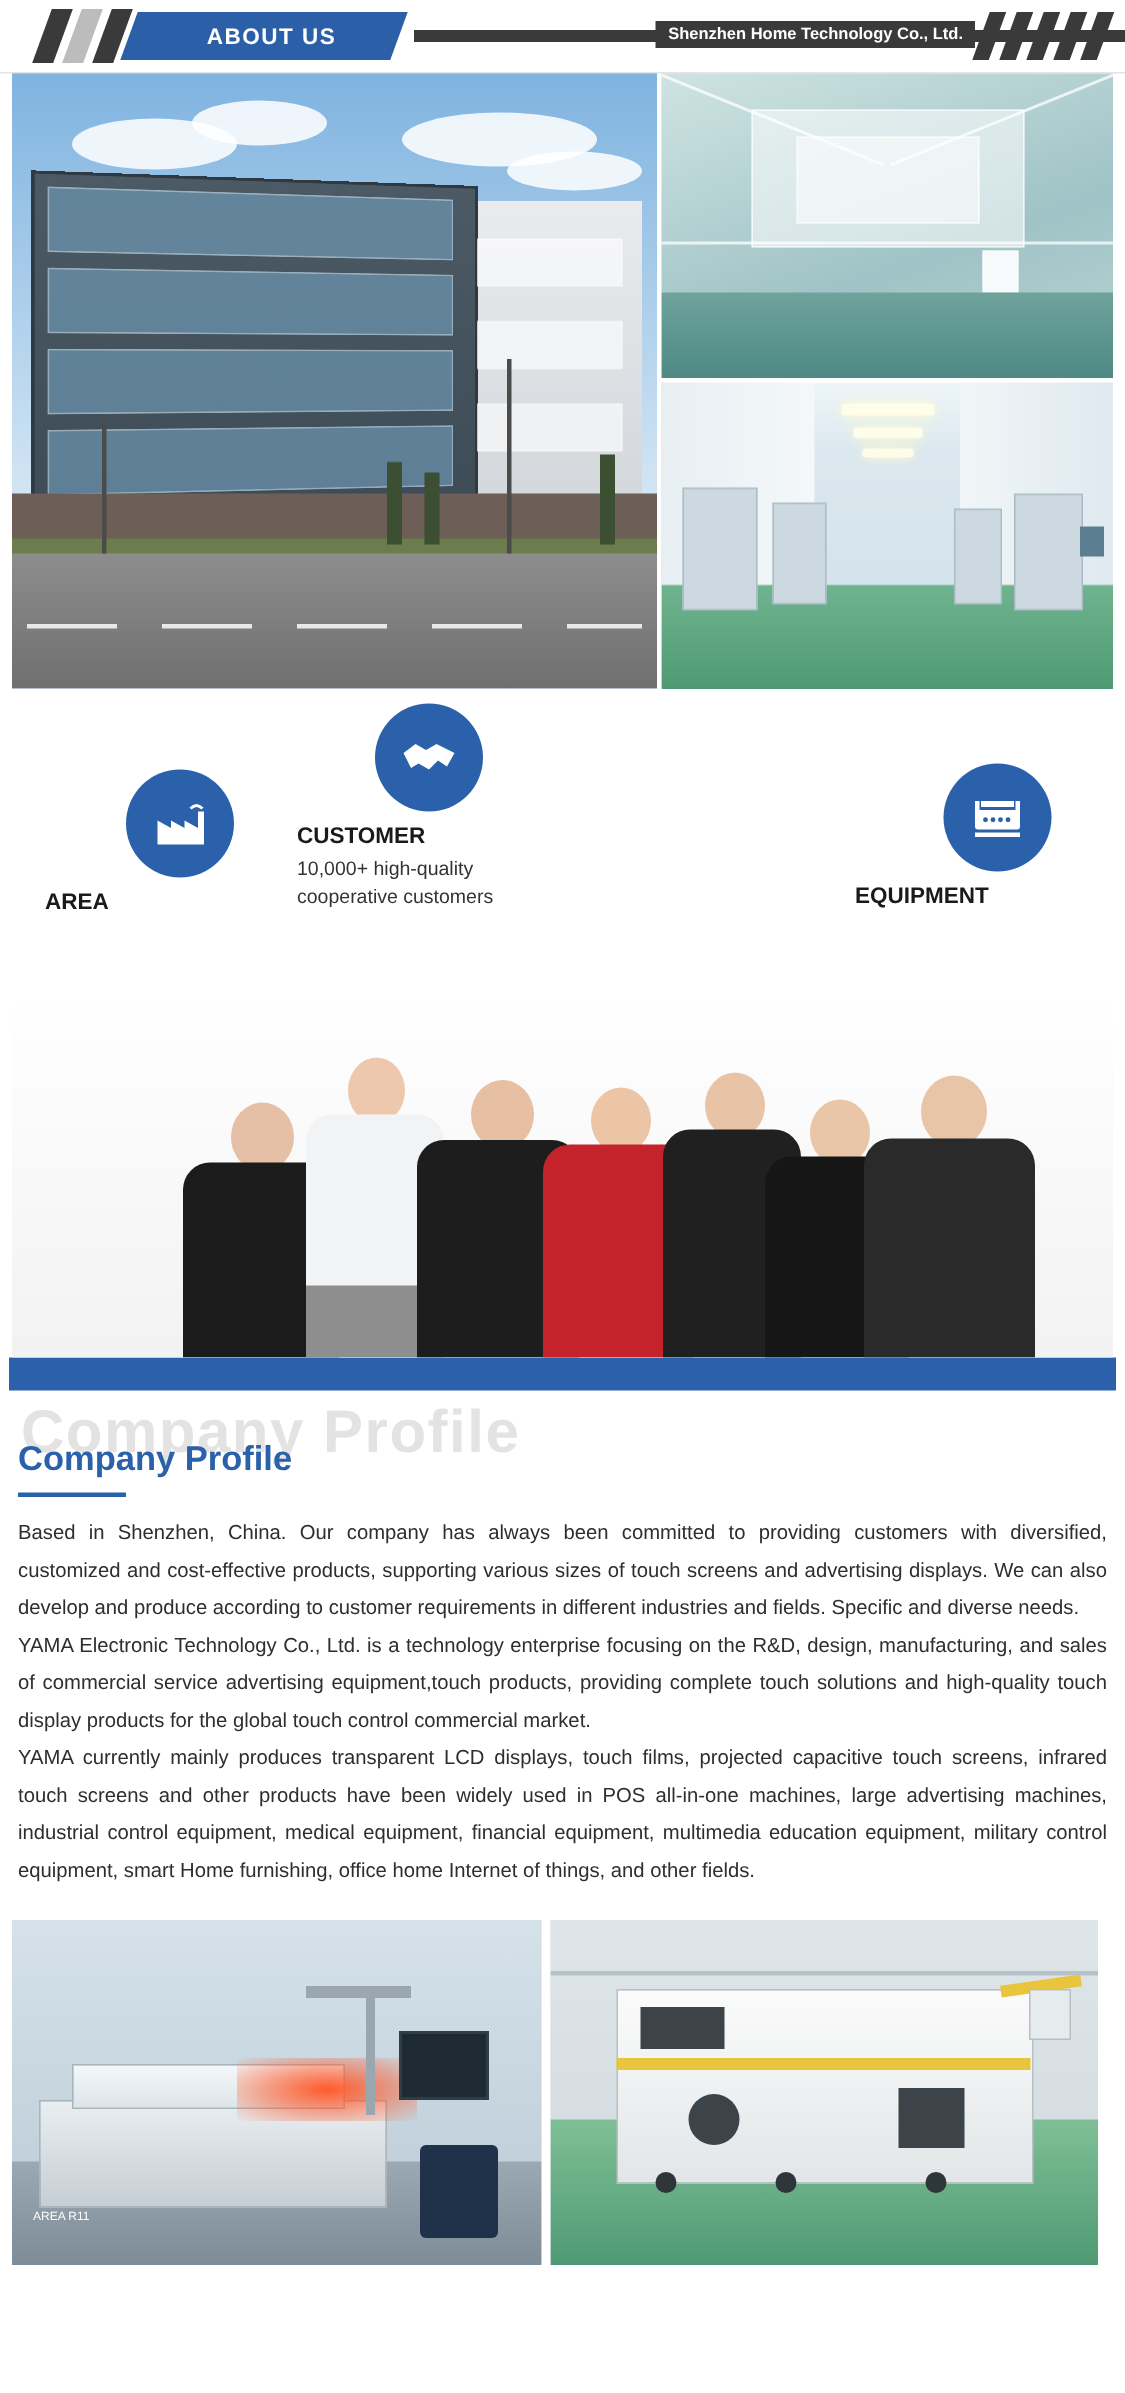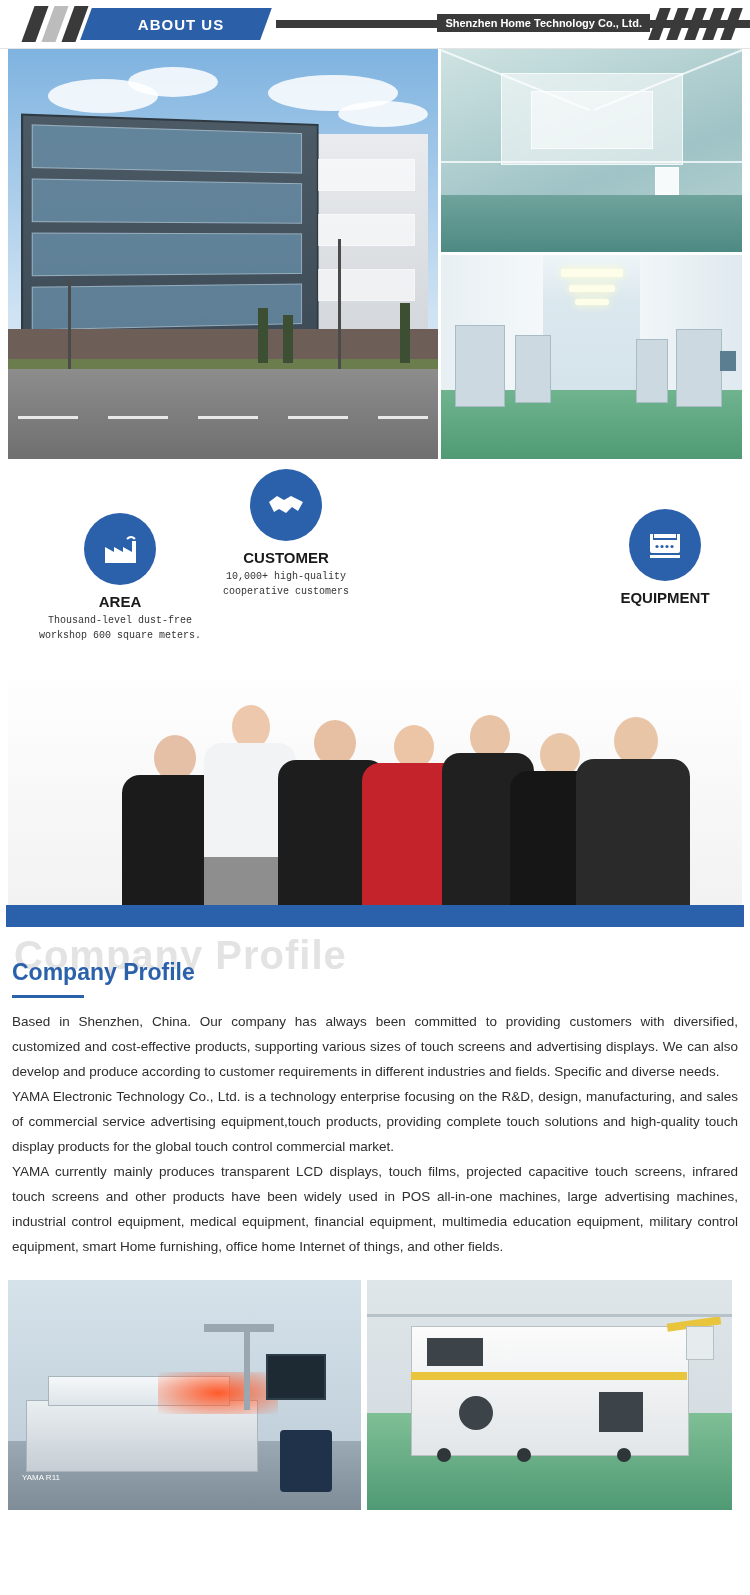--- a/index.html
+++ b/index.html
@@ -165,32 +165,32 @@
   .co-ceil { position:absolute; left:0; top:0; width:100%; height:22%; background: linear-gradient(#eef5f8,#dce8ee); }
   .co-light { position:absolute; background:#fdfde9; border-radius:2px; box-shadow:0 0 8px #ffffcc; }
   .co-door { position:absolute; background:#ccd9e0; border:1px solid #a9bcc6; }
 
   
   .features {
     position: relative;
     height: 200px;
     margin-top: 6px;
   }
-  .feat { position: absolute; text-align: center; }
+  .feat { position: absolute; text-align: left; }
   .feat-circle {
     width: 72px; height: 72px; border-radius: 50%;
     background: #2b61ab;
     margin: 0 auto 8px auto;
     display: flex; align-items: center; justify-content: center;
   }
   .feat-title {
     font-size: 15px; font-weight: bold; color: #1a1a1a; margin-bottom: 4px;
   }
   .feat-desc {
-    font-size: 10px; color: #333; line-height: 1.45; font-family: Liberation Mono, monospace;
+    font-size: 13px; color: #333; line-height: 1.45;
   }
 
   
   .team {
     position: relative;
     height: 240px;
     margin: 0 8px;
     overflow: hidden;
     background: linear-gradient(#ffffff,#f2f2f2);
   }
@@ -357,21 +357,20 @@
   <div class="features">
 
     <div class="feat" style="left:30px; top:48px; width:180px;">
       <div class="feat-circle">
         <svg width="38" height="32" viewBox="0 0 38 32" aria-hidden="true">
           <path d="M4 30 L4 14 L13 19 L13 14 L22 19 L22 14 L31 19 L31 8 L35 8 L35 30 Z" fill="#ffffff"></path>
           <path d="M26 6 q4 -4 8 0" stroke="#fff" stroke-width="2" fill="none"></path>
         </svg>
       </div>
       <div class="feat-title">AREA</div>
-      <div class="feat-desc">Thousand-level dust-free workshop 600 square meters.</div>
     </div>
 
     <div class="feat" style="left:198px; top:4px; width:176px;">
       <div class="feat-circle">
         <svg width="40" height="30" viewBox="0 0 40 30" aria-hidden="true">
           <path d="M3 12 L11 6 L18 10 L25 6 L37 12 L32 21 L26 17 L20 23 L13 19 L8 22 Z" fill="#ffffff"></path>
         </svg>
       </div>
       <div class="feat-title">CUSTOMER</div>
       <div class="feat-desc">10,000+ high-quality cooperative customers</div>
@@ -451,21 +450,21 @@
     <div class="bp left">
       <div class="lab-bg"></div>
       <div class="lab-floor"></div>
       <div class="lab-table" style="left:18px;top:120px;width:230px;height:70px;"></div>
       <div class="lab-table" style="left:40px;top:96px;width:180px;height:28px;background:linear-gradient(#f5f8fa,#dde4e9);"></div>
       <div class="lab-glow" style="left:150px;top:92px;width:120px;height:42px;"></div>
       <div class="lab-monitor" style="left:258px;top:74px;width:56px;height:42px;"></div>
       <div style="position:absolute;left:236px;top:50px;width:6px;height:80px;background:#9aa7b0;"></div>
       <div style="position:absolute;left:196px;top:44px;width:70px;height:8px;background:#9aa7b0;"></div>
       <div style="position:absolute;left:272px;top:150px;width:52px;height:62px;background:#20324a;border-radius:4px;"></div>
-      <div class="lab-text" style="left:14px;bottom:28px;">YAMA R11</div>
+      <div class="lab-text" style="left:14px;bottom:28px;">AREA R11</div>
     </div>
 
     <div class="bp right">
       <div class="mach-bg"></div>
       <div class="mach-floor"></div>
       <div class="mach-body" style="left:44px;top:46px;width:276px;height:128px;"></div>
       <div class="mach-yellow" style="left:44px;top:92px;width:276px;height:8px;"></div>
       <div class="mach-yellow" style="left:300px;top:40px;width:54px;height:8px;transform:rotate(-8deg);"></div>
       <div class="mach-dark" style="left:60px;top:58px;width:56px;height:28px;"></div>
       <div class="mach-dark" style="left:232px;top:112px;width:44px;height:40px;"></div>

